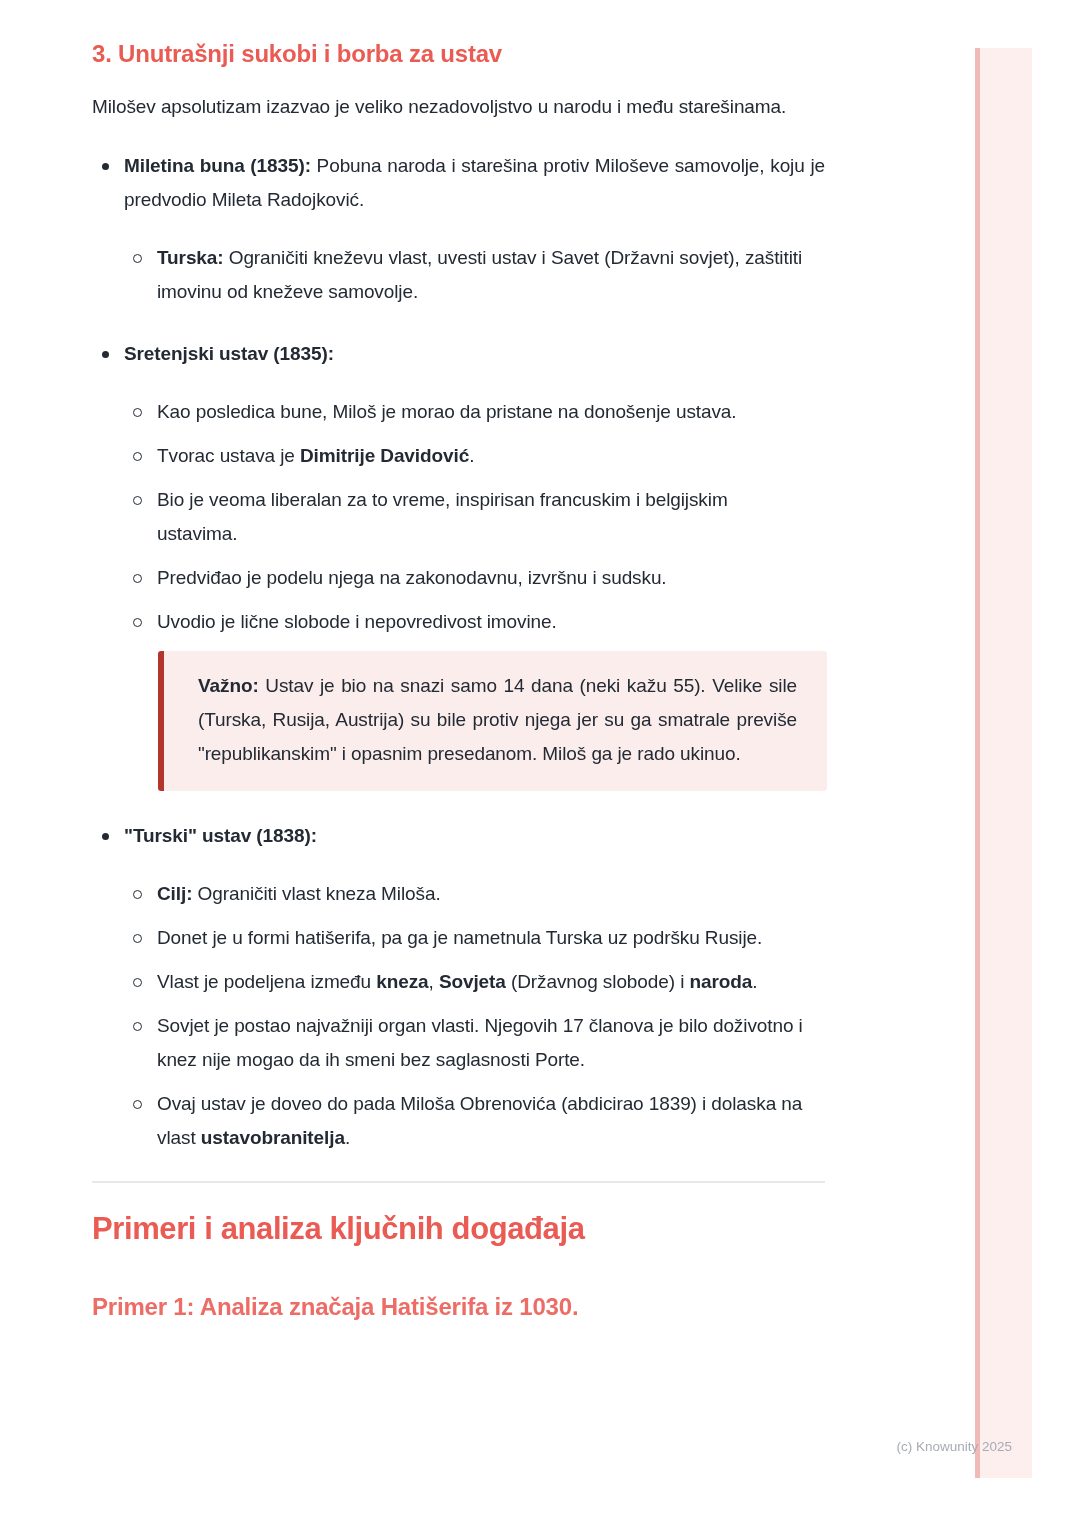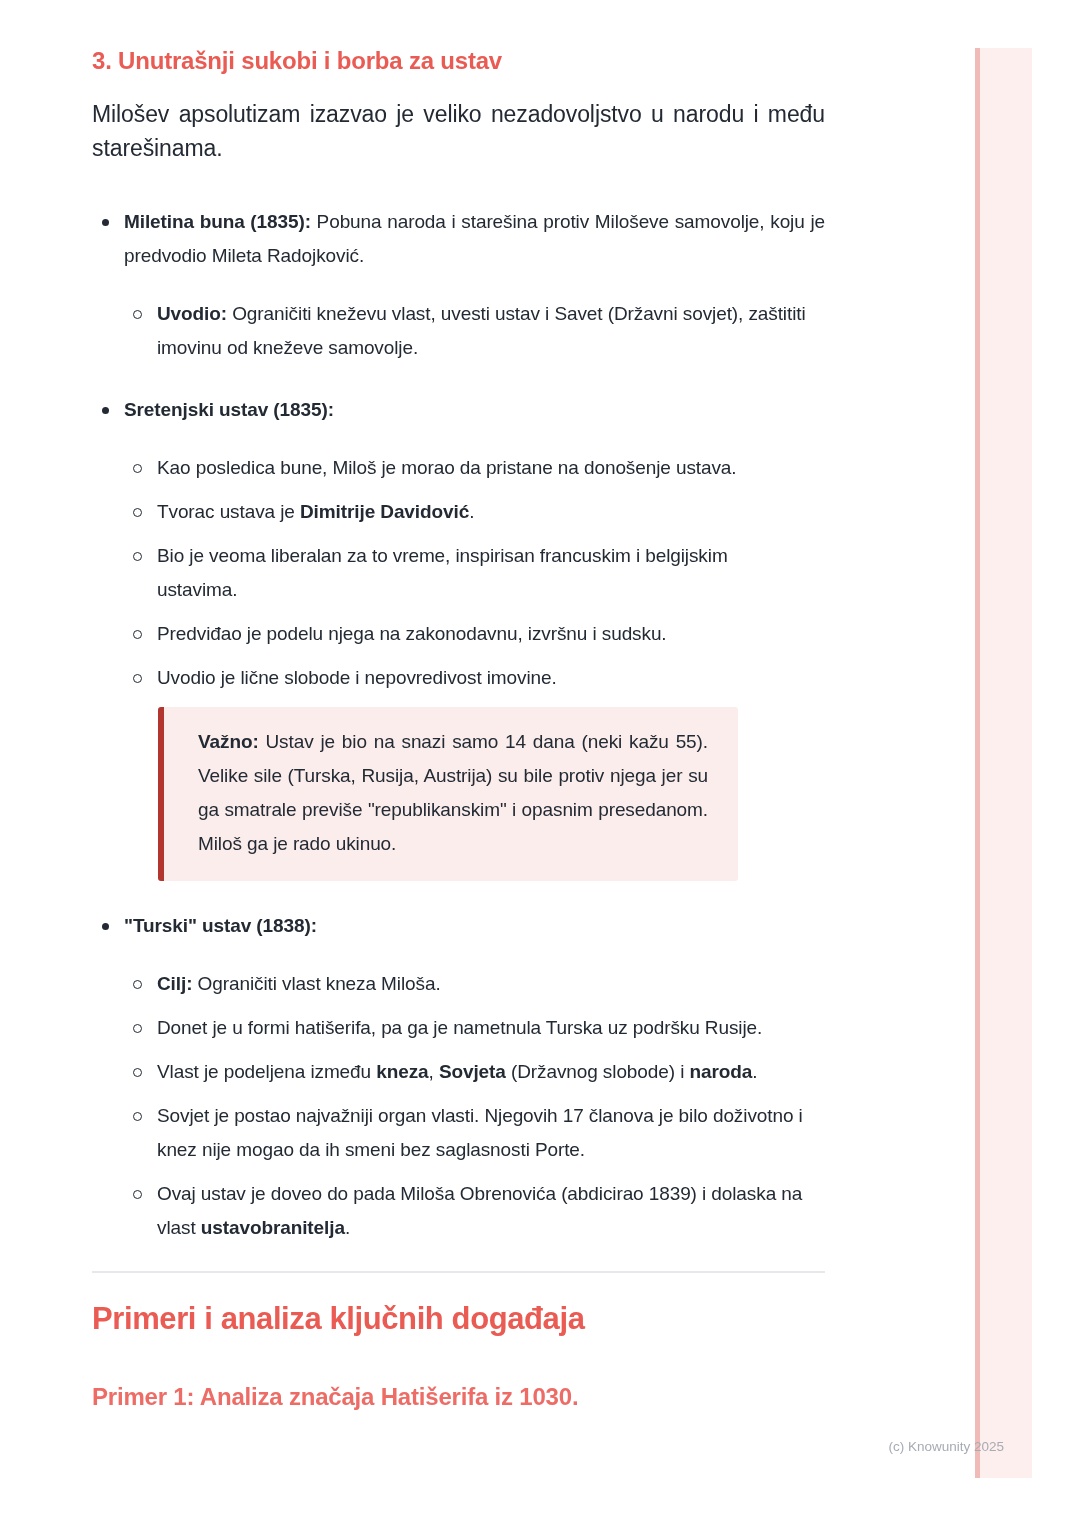--- a/index.html
+++ b/index.html
@@ -15,35 +15,35 @@
   .stripe {
     position:absolute;
     top:48px; left:975px;
     width:57px; height:1430px;
     background:var(--stripe-fill,#fdefee);
     border-left:5px solid var(--stripe-edge,#f0bab7);
     z-index:1;
   }
   .content {
     position:absolute;
-    left:92px; top:46px;
+    left:92px; top:39px;
     width:733px;
     z-index:2;
   }
   .section-heading {
     font-size:24px; font-weight:700; line-height:30px;
     letter-spacing:-0.2px;
     color:var(--accent,#e95b53);
     margin-bottom:21px;
   }
   .body-text { font-size:19px; line-height:34px; letter-spacing:-0.1px; }
   .intro {
-    font-size:23px; line-height:34px; letter-spacing:-0.1px;
+    font-size:19px; line-height:34px; letter-spacing:-0.1px;
     text-align:justify;
-    margin-bottom:40px;
+    margin-bottom:25px;
   }
   .justify { text-align:justify; }
   .b { font-weight:700;margin-top:13px; }
   ul { list-style:none; }
   .l1 > li { position:relative; padding-left:32px; margin-bottom:28px; }
   .l1 > li:last-child { margin-bottom:0; }
   .marker-dot {
     position:absolute; left:10px; top:14px;
     width:7px; height:7px; border-radius:50%;
     background:var(--text,#232a34);
@@ -56,21 +56,21 @@
   }
   .l2 > li:last-child { margin-bottom:0; }
   .marker-circle {
     position:absolute; left:9px; top:13px;
     width:9px; height:9px; border-radius:50%;
     border:1.8px solid var(--text,#232a34);
     background:transparent;
   }
   .callout {
     margin:12px 0 28px 34px;
-    width:580px;
+    width:669px;
     background:var(--callout-bg,#fbedeb);
     border-left:6px solid var(--callout-border,#b2352e);
     border-radius:3px;
     padding:18px 30px 20px 34px;
     font-size:19px; line-height:34px; letter-spacing:-0.1px;
     text-align:justify;
   }
   .divider {
     border:none;
     border-top:2px solid var(--divider,#e8e8ea);
@@ -84,21 +84,21 @@
     margin-top:26px;
   }
   .example-sub-heading {
     font-size:24px; font-weight:700; line-height:32px;
     letter-spacing:-0.2px;
     color:var(--accent-light,#ed6c66);
     margin-top:42px;
   }
   .footer {
     position:absolute;
-    top:1438px; right:76px;
+    top:1438px; right:68px;
     font-size:13.5px; line-height:18px;
     color:var(--footer,#a7abb3);
     z-index:3;
     margin-left:32px;
   }
 </style>
 </head>
 <body>
 
 <div class="page">
@@ -114,21 +114,21 @@
     <ul class="l1">
 
       <li>
         <span class="marker-dot"></span>
         <div class="body-text justify">
           <span class="b">Miletina buna (1835):</span><span> Pobuna naroda i starešina protiv Miloševe samovolje, koju je predvodio Mileta Radojković.</span>
         </div>
         <ul class="l2">
           <li>
             <span class="marker-circle"></span>
-            <span class="b">Uvodio:</span><span> Ograničiti kneževu vlast, uvesti ustav i Savet (Državni sovjet), zaštititi imovinu od kneževe samovolje.</span>
+            <span class="b">Turska:</span><span> Ograničiti kneževu vlast, uvesti ustav i Savet (Državni sovjet), zaštititi imovinu od kneževe samovolje.</span>
           </li>
         </ul>
       </li>
 
       <li>
         <span class="marker-dot"></span>
         <div class="body-text">
           <span class="b">Sretenjski ustav (1835):</span>
         </div>
         <ul class="l2">

